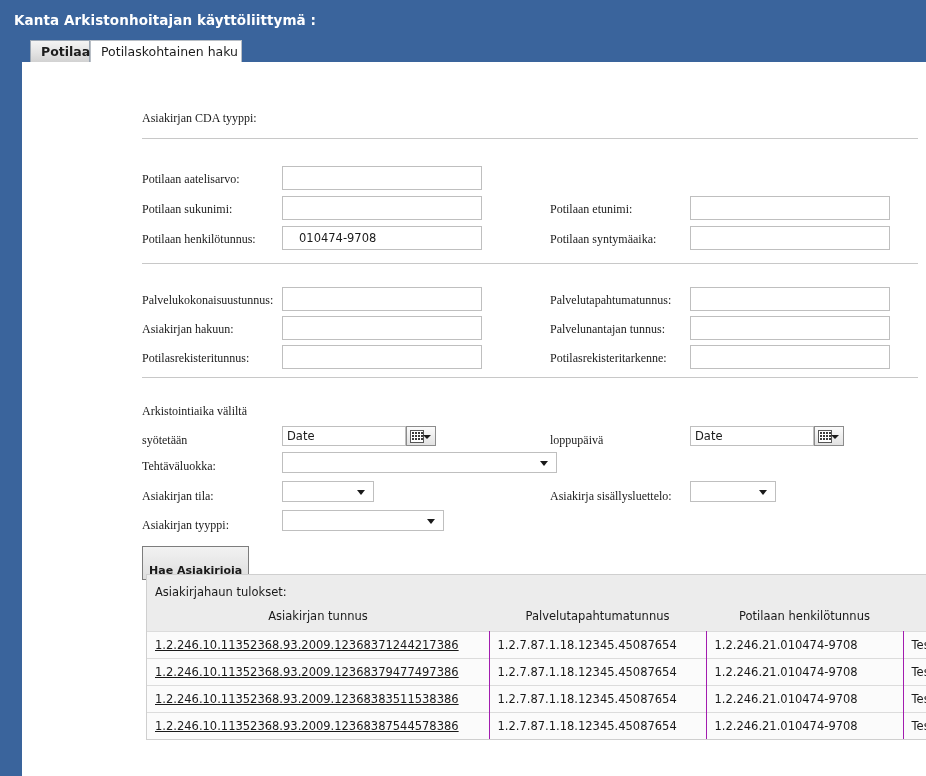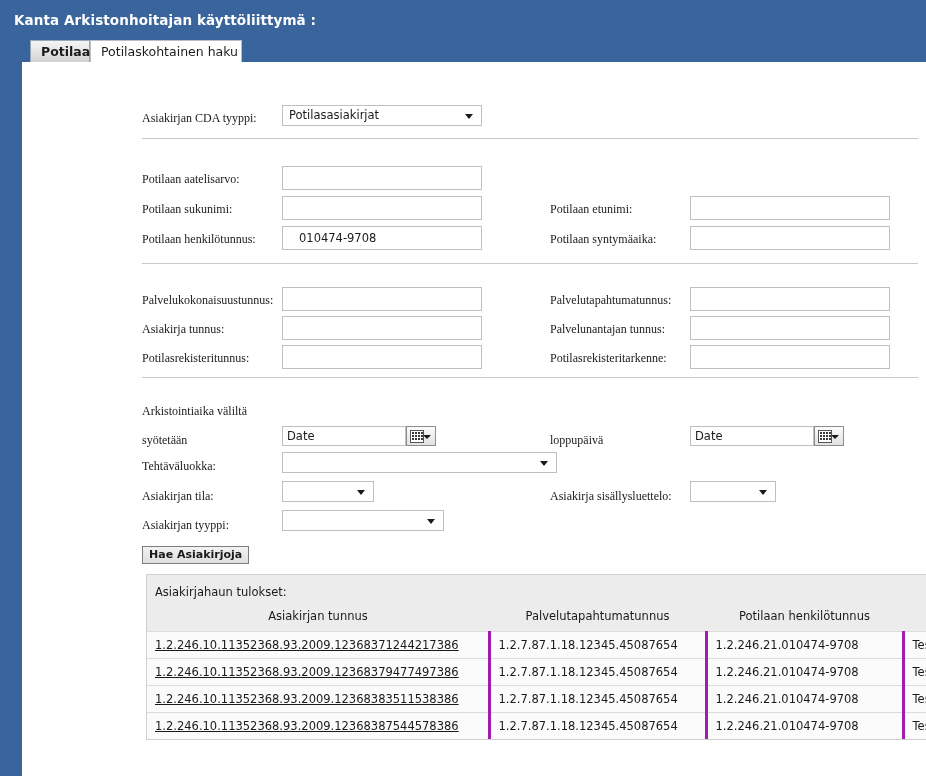--- a/index.html
+++ b/index.html
@@ -191,21 +191,21 @@
     border-left: 4px solid transparent;
     border-right: 4px solid transparent;
     border-top: 4.5px solid #1a1a1a;
   }
 
   
   #search-button {
     position: absolute;
     left: 120px; top: 484px;
     height: 18px;
-    padding: 0 6px;
+    padding: 16px 6px;
     box-sizing: border-box;
     background: linear-gradient(to bottom, #f2f2f2, #dedede);
     border: 1px solid #7d7d7d;
     font-family: "DejaVu Sans", "Liberation Sans", sans-serif;
     font-size: 11px;
     font-weight: bold;
     color: #1a1a1a;
     line-height: 16px;
     cursor: pointer;
     white-space: nowrap;
@@ -241,21 +241,21 @@
     background: #ececec;
     white-space: nowrap;
     overflow: hidden;
   }
   #results-table td {
     font-size: 11.5px;
     color: #1a1a1a;
     padding: 6px 8px;
     background: #fbfbfb;
     border-top: 1px solid #dcdcdc;
-    border-right: 3px solid #a21caf;
+    border-right: 1px solid #a21caf;
     white-space: nowrap;
     overflow: hidden;
   }
   #results-table td:last-child { border-right: none; }
   .doc-link {
     color: #1a1a1a;
     text-decoration: underline;
     cursor: pointer;
     font-size: 11.5px;
   }
@@ -279,24 +279,20 @@
     </div>
     <div class="tab active" style="left:60px;width:152px;">
       <span>Potilaskohtainen haku</span>
     </div>
   </div>
 
   <div id="content-page">
 
 
     <div class="lbl" style="left:120px;top:48px;">Asiakirjan CDA tyyppi:</div>
-    <div class="sel" style="left:260px;top:43px;width:200px;">
-      <span class="sel-text">Potilasasiakirjat</span>
-      <span class="sel-arrow"></span>
-    </div>
 
     <hr class="divider" style="top:76px;">
 
     <div class="lbl" style="left:120px;top:109px;">Potilaan aatelisarvo:</div>
     <input class="txt" style="left: 260px; top: 104px; width: 200px;" value="">
 
     <div class="lbl" style="left:120px;top:139px;">Potilaan sukunimi:</div>
     <input class="txt" style="left: 260px; top: 134px; width: 200px;" value="">
 
     <div class="lbl" style="left:528px;top:139px;">Potilaan etunimi:</div>
@@ -309,21 +305,21 @@
     <input class="txt" style="left: 668px; top: 164px; width: 200px;" value="">
 
     <hr class="divider" style="top:201px;">
 
     <div class="lbl" style="left:120px;top:230px;">Palvelukokonaisuustunnus:</div>
     <input class="txt" style="left: 260px; top: 225px; width: 200px;" value="">
 
     <div class="lbl" style="left:528px;top:230px;">Palvelutapahtumatunnus:</div>
     <input class="txt" style="left: 668px; top: 225px; width: 200px;" value="">
 
-    <div class="lbl" style="left:120px;top:259px;">Asiakirja tunnus:</div>
+    <div class="lbl" style="left:120px;top:259px;">Asiakirjan hakuun:</div>
     <input class="txt" style="left: 260px; top: 254px; width: 200px;" value="">
 
     <div class="lbl" style="left:528px;top:259px;">Palvelunantajan tunnus:</div>
     <input class="txt" style="left: 668px; top: 254px; width: 200px;" value="">
 
     <div class="lbl" style="left:120px;top:288px;">Potilasrekisteritunnus:</div>
     <input class="txt" style="left: 260px; top: 283px; width: 200px;" value="">
 
     <div class="lbl" style="left:528px;top:288px;">Potilasrekisteritarkenne:</div>
     <input class="txt" style="left: 668px; top: 283px; width: 200px;" value="">

